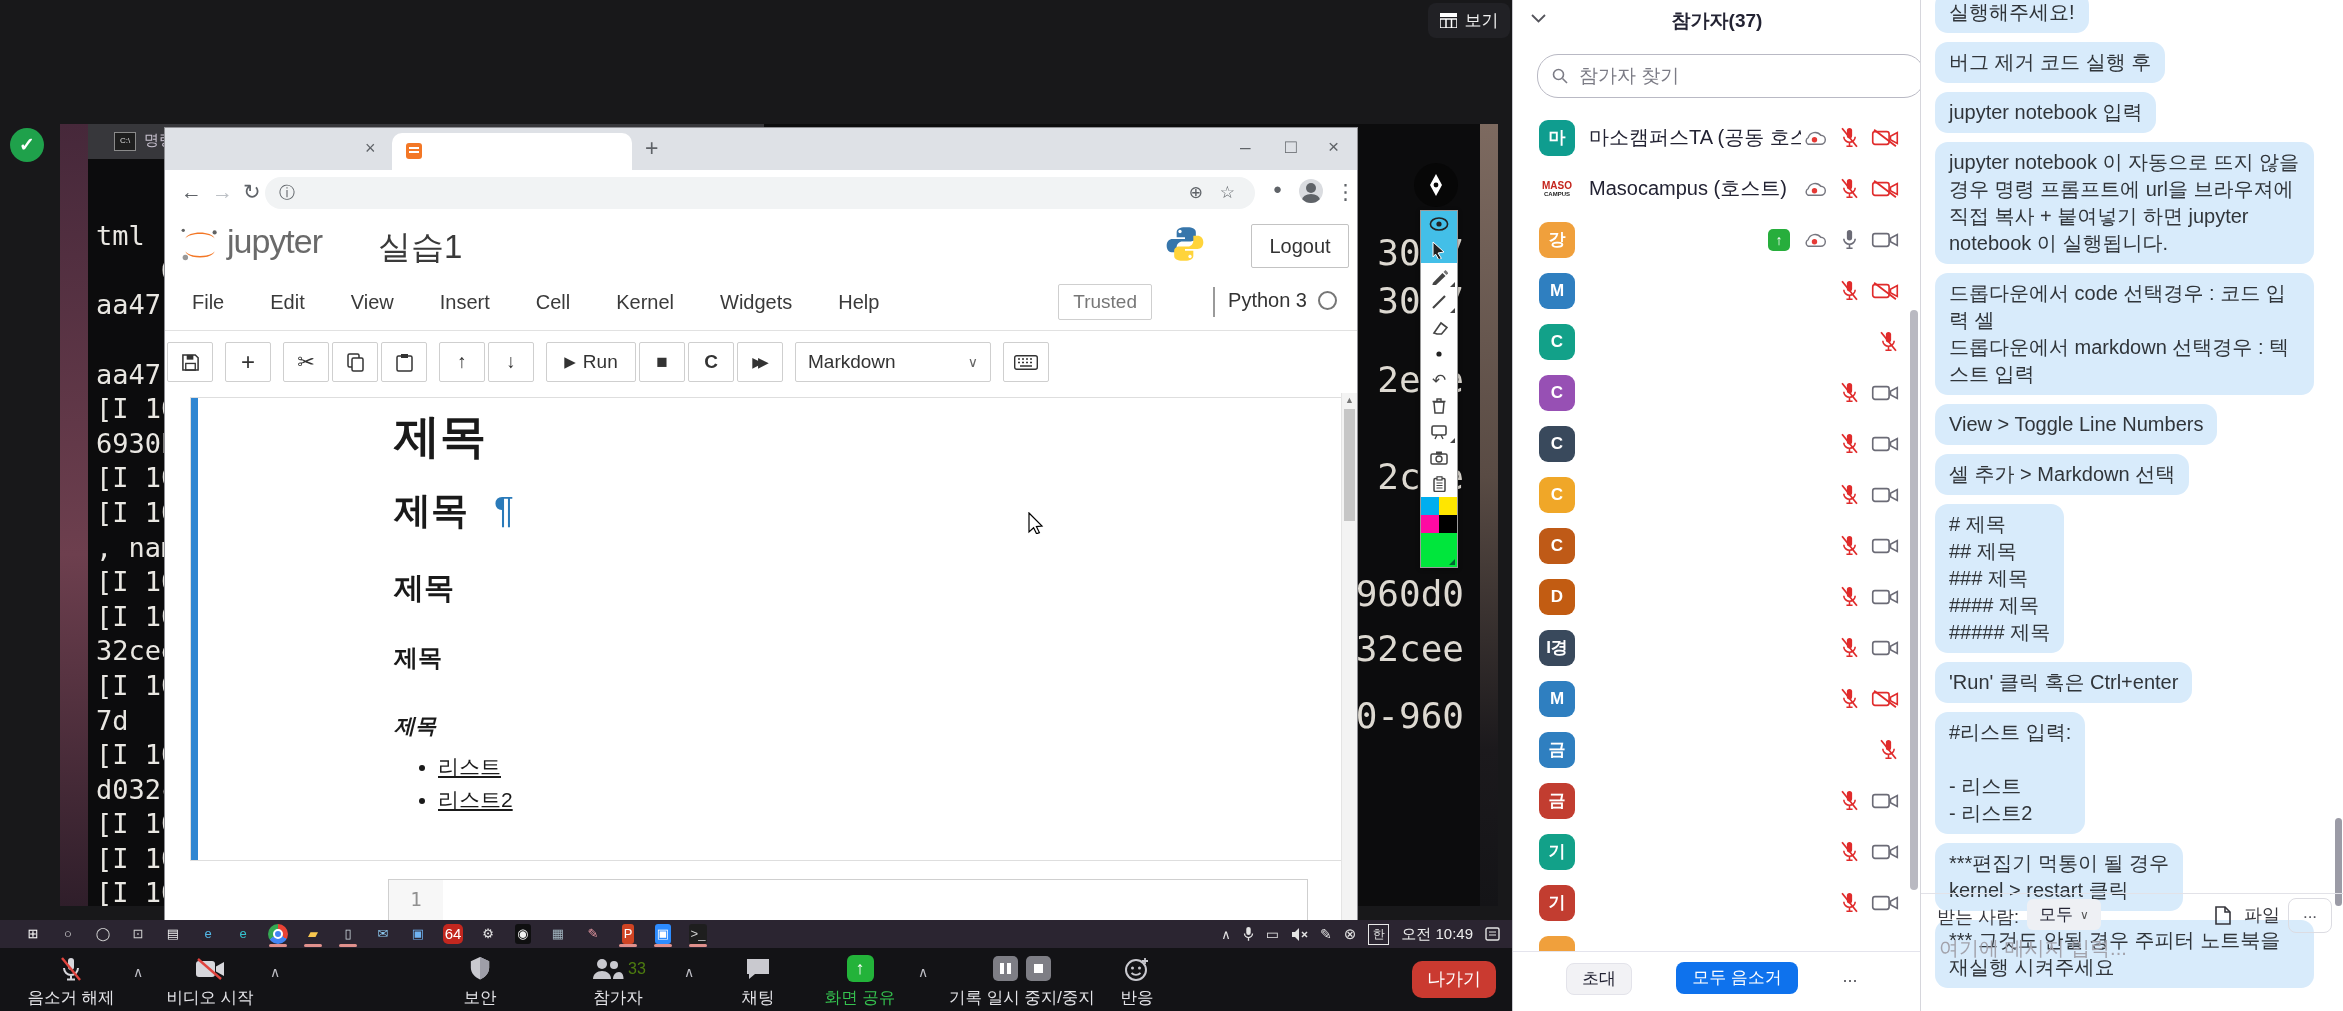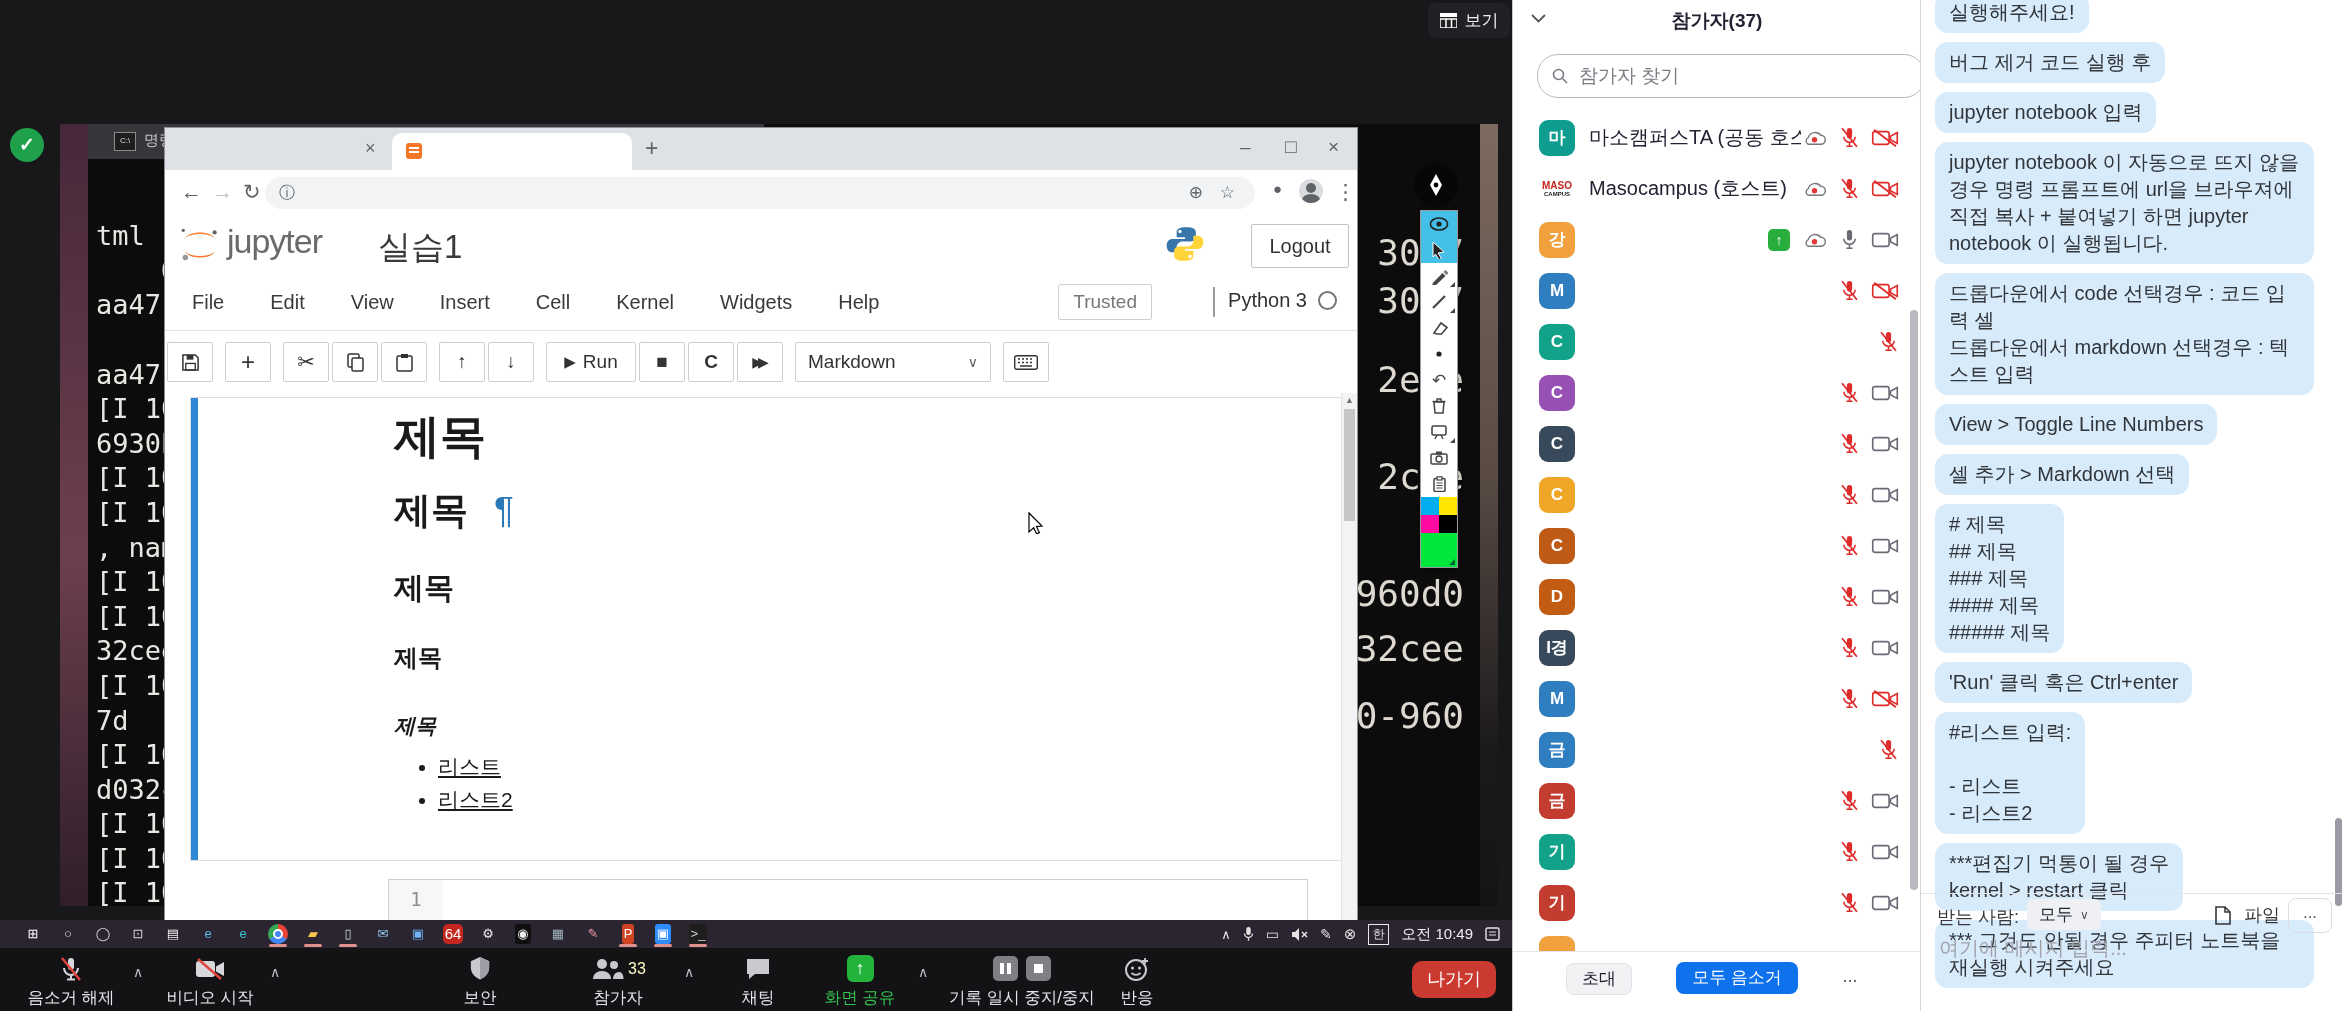--- a/index.html
+++ b/index.html
@@ -123,21 +123,21 @@
 
   
   .ztoolbar{position:absolute;left:0;top:948px;width:1512px;height:63px;background:#131316;}
   .zc{position:absolute;top:7px;display:flex;flex-direction:column;align-items:center;row-gap:5px;
     color:#e4e4e8;font-size:16.5px;}
   .zchev{position:absolute;color:#bdbdc4;font-size:14px;}
   .zicon{height:27px;display:flex;align-items:center;justify-content:center;}
   .share-sq{width:27px;height:27px;background:#23b33a;border-radius:6px;color:#fff;font-size:18px;font-weight:bold;
     display:flex;align-items:center;justify-content:center;}
   .share-lb{color:#35c24f;}
-  .zcount{color:#fef9c3;font-size:16px;margin-left:4px;}
+  .zcount{color:#4d7c0f;font-size:16px;margin-left:4px;}
   .leave{position:absolute;left:1412px;top:13px;width:84px;height:37px;background:#ca3a30;border-radius:10px;
     color:#fff;font-size:18px;text-align:center;line-height:37px;}
   .recpair{display:flex;gap:8px;}
 
   
   .ppanel{position:absolute;left:1512px;top:0;width:408px;height:1011px;background:#fff;border-left:1px solid #c9c9cf;}
   .phead{position:absolute;left:0;top:8px;width:100%;text-align:center;font-size:19px;font-weight:700;color:#232333;}
   .pchev{position:absolute;left:18px;top:14px;}
   .psearch{position:absolute;left:24px;top:54px;width:358px;height:42px;border:1.5px solid #b9b9c4;border-radius:21px;
     display:flex;align-items:center;padding:0 14px;gap:9px;}

